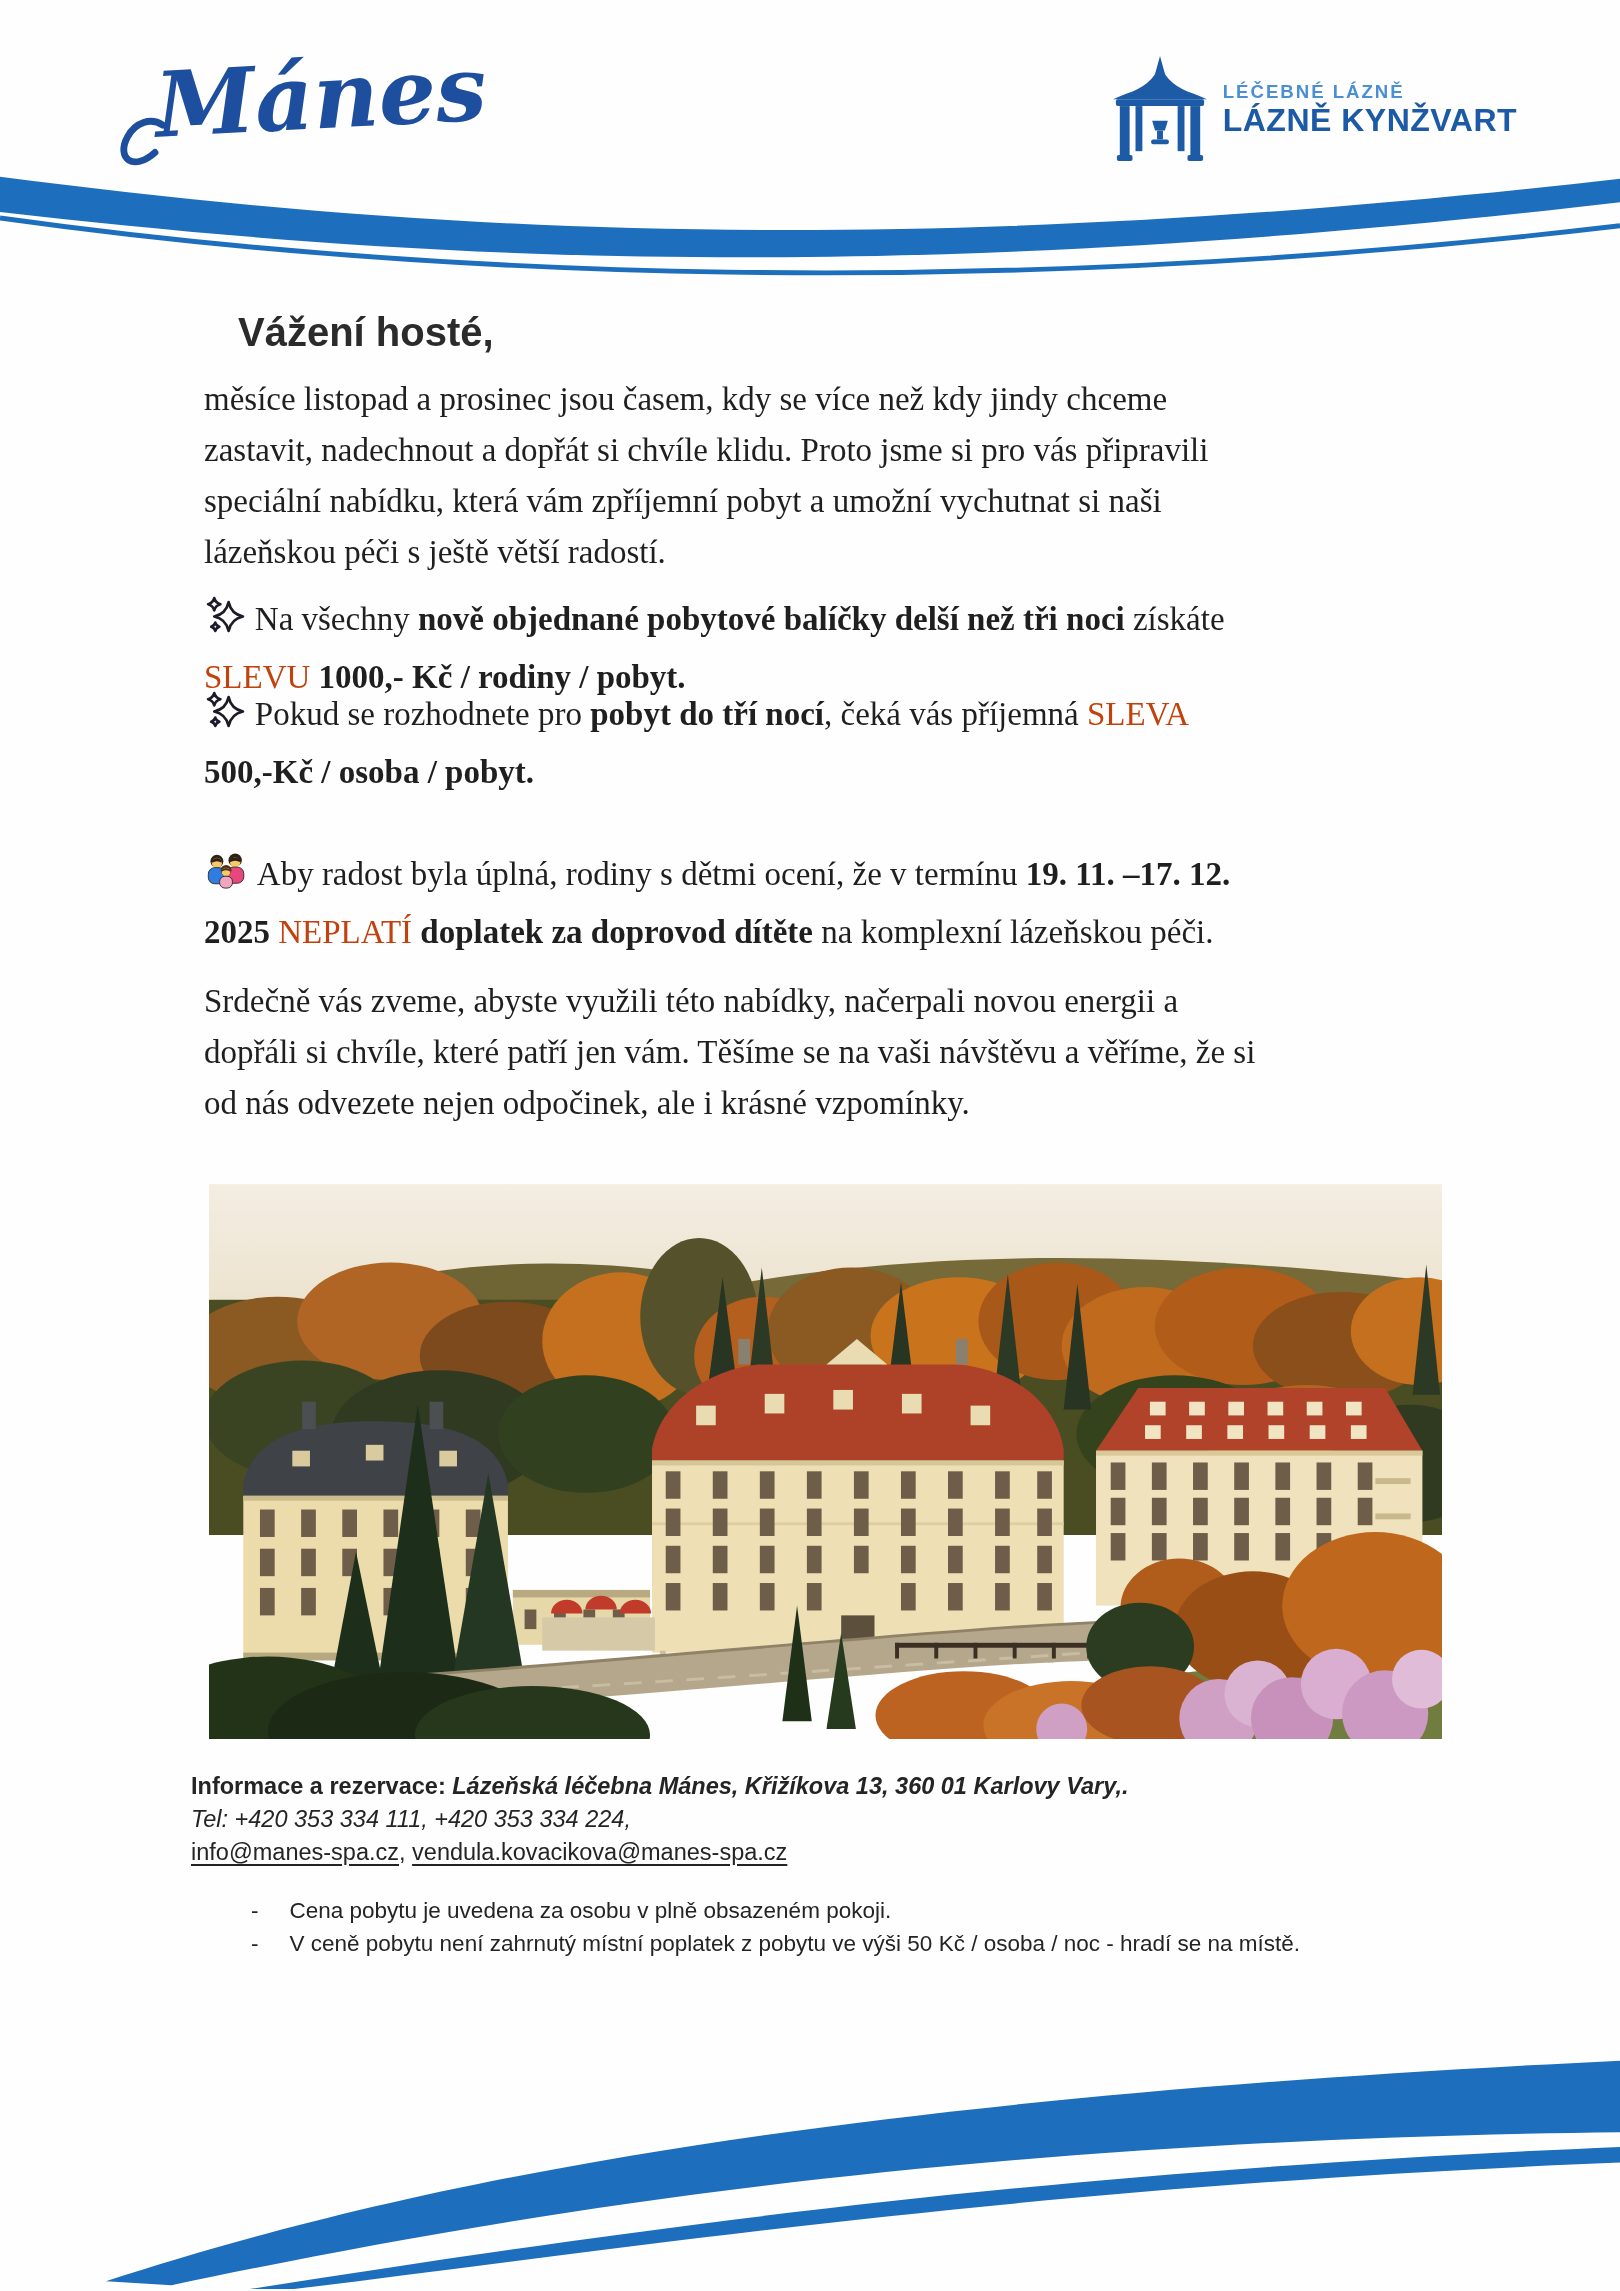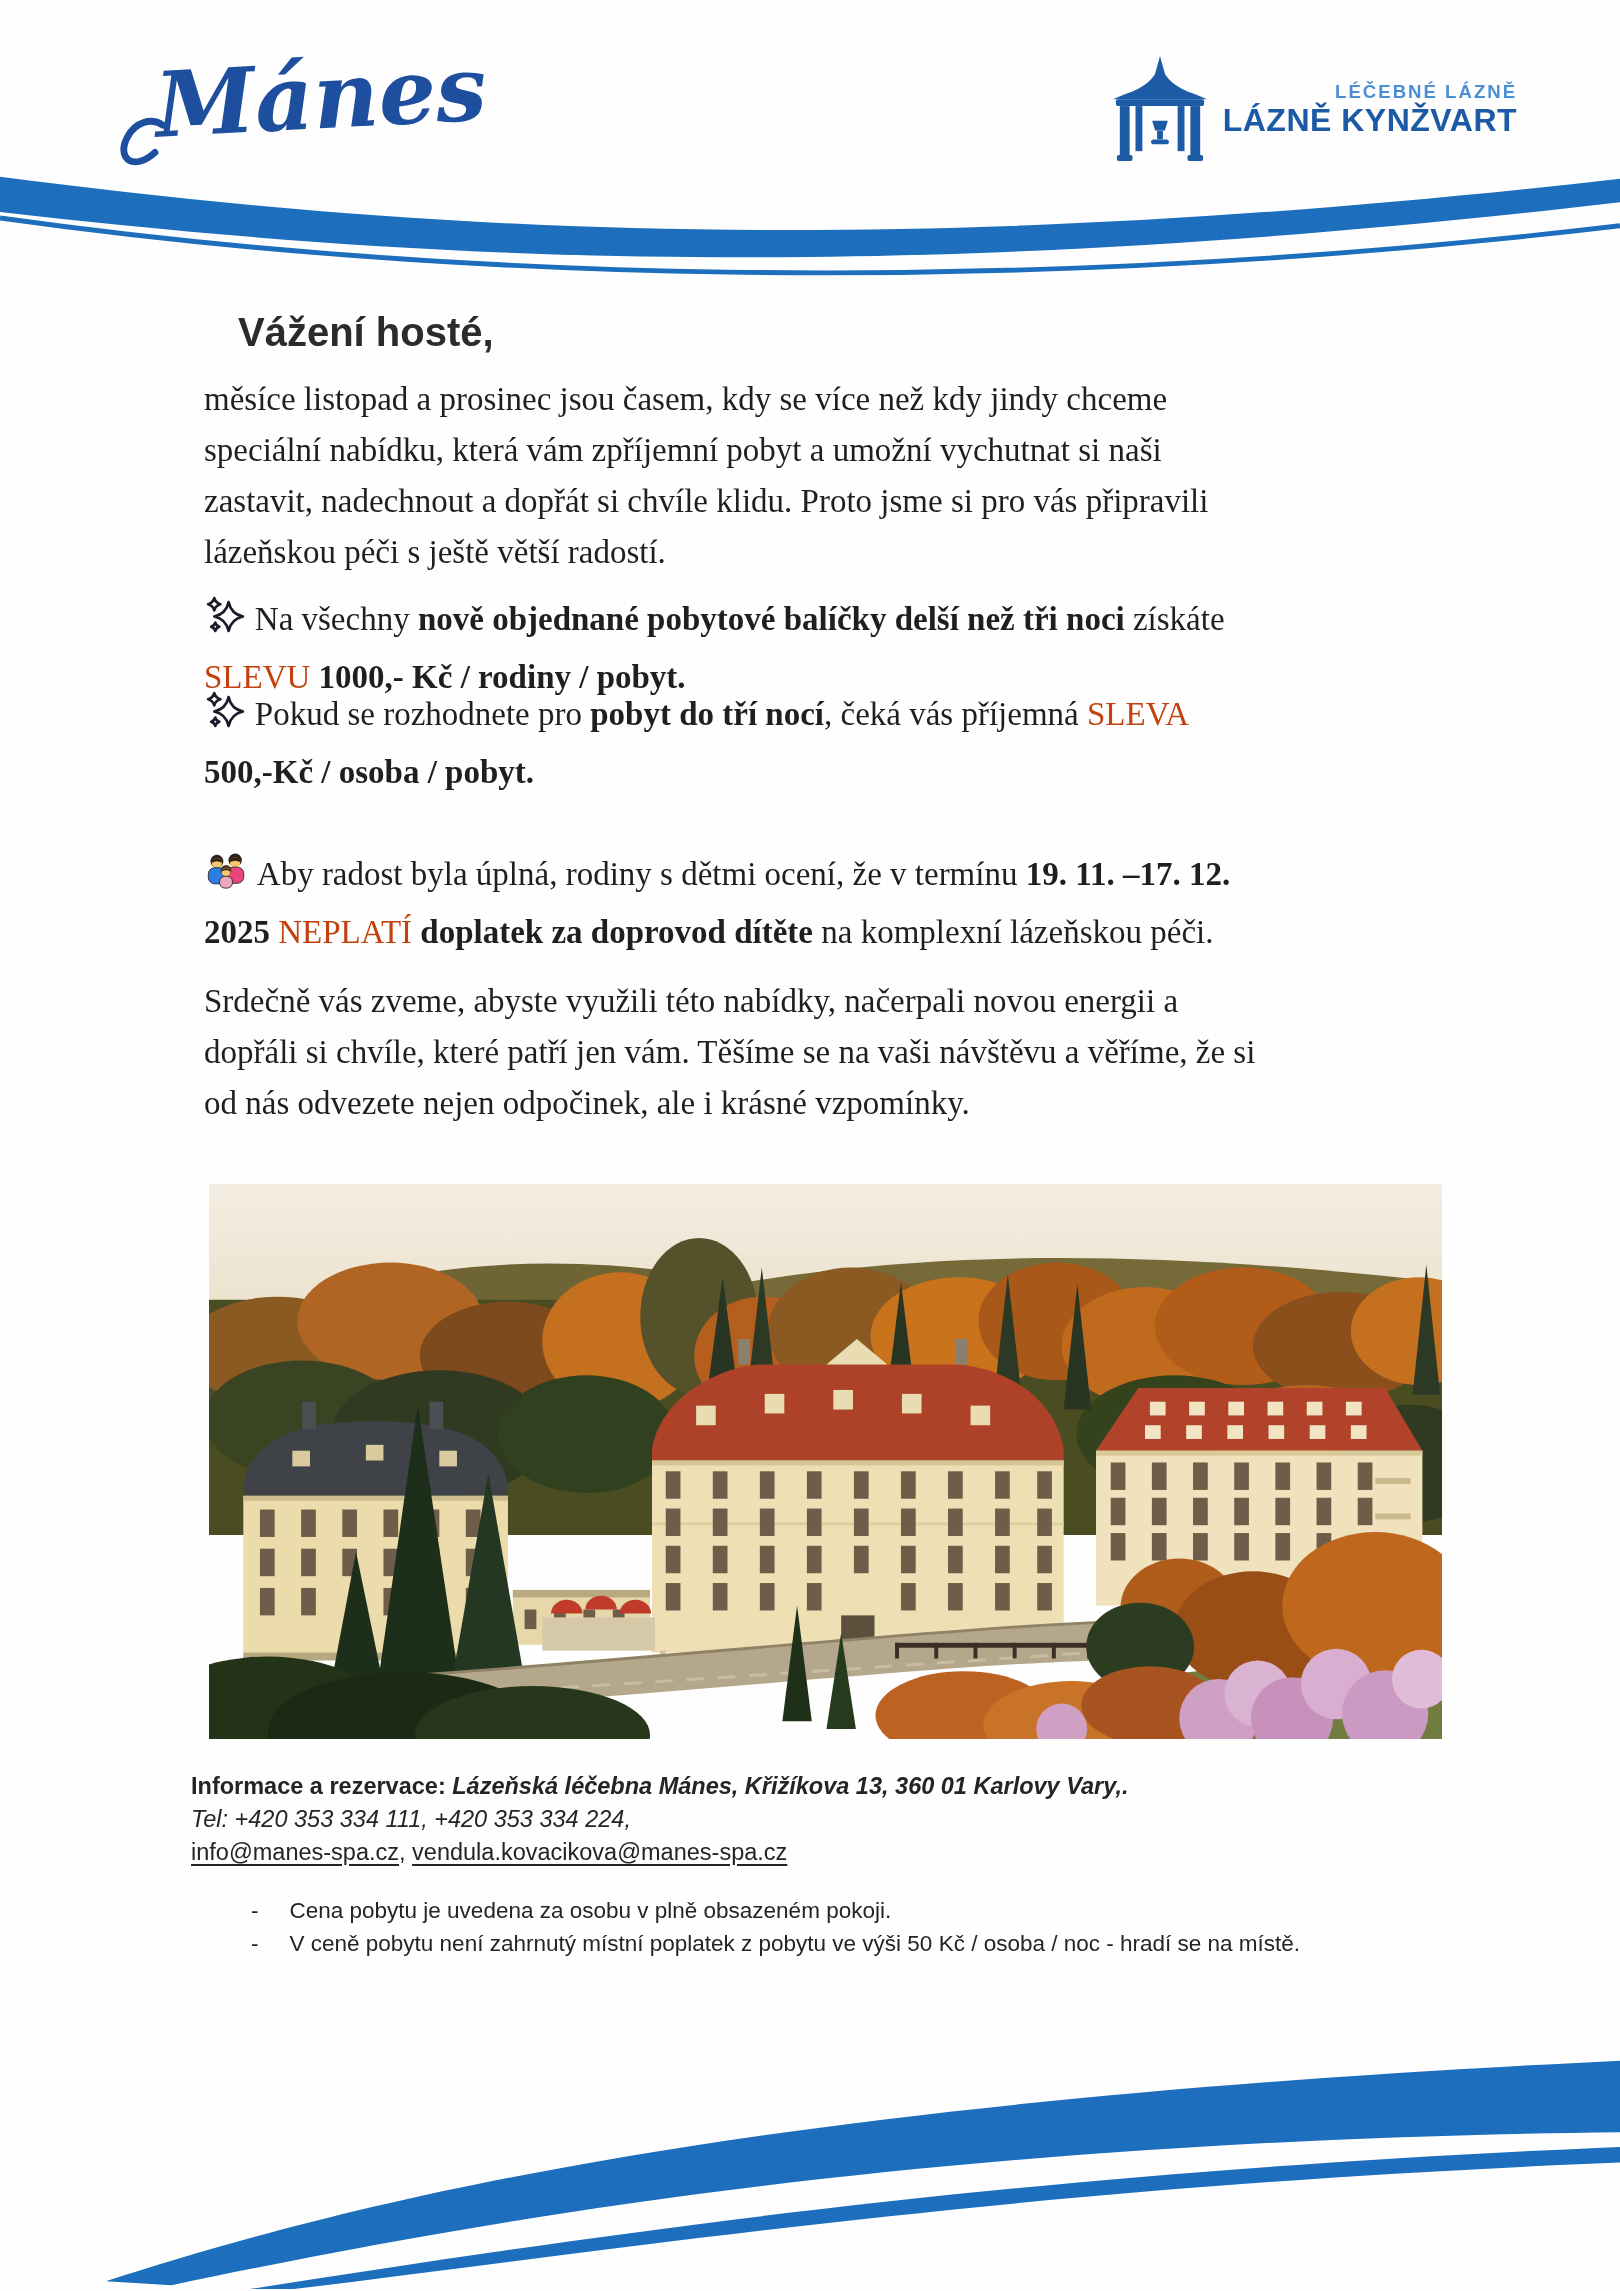--- a/index.html
+++ b/index.html
@@ -4,21 +4,21 @@
 <style>
   html,body{margin:0;padding:0;}
   body{width:1620px;height:2292px;position:relative;background:#ffffff;
        font-family:"Liberation Serif",serif;color:#1f1f1f;}
   .page{position:absolute;inset:0;overflow:hidden;background:#fefefe;}
 
   
   .brand-script{position:absolute;left:106px;top:27.4px;width:421px;height:152px;}
   .logo-block{position:absolute;left:1111px;top:51px;width:441px;height:118px;
               display:flex;align-items:center;gap:13.7px;}
-  .logo-text{display:flex;flex-direction:column;justify-content:center;line-height:1.15;align-items:flex-end;}
+  .logo-text{display:flex;flex-direction:column;justify-content:center;line-height:1.15;}
   .logo-line1{font-family:"Liberation Sans",sans-serif;font-size:18.6px;font-weight:600;
               letter-spacing:2px;color:#4a8fd3;}
   .logo-line2{font-family:Liberation Sans, sans-serif;font-size:32px;font-weight:800;
               letter-spacing:0.5px;color:#1c5aa5;}
   .wave-top{position:absolute;left:0;top:169px;width:1620px;height:137px;}
   .wave-bottom{position:absolute;left:0;bottom:0;width:1620px;height:250px;}
 
   
   .greeting{position:absolute;left:199px;top:310px;
             font-family:"Liberation Sans",sans-serif;font-weight:700;
@@ -84,22 +84,22 @@
 
   <svg class="wave-top" viewBox="0 0 1653 140" preserveAspectRatio="none">
     <path d="M0,8 C420,62 900,96 1653,10 L1653,34 C900,122 420,92 0,44 Z" fill="#1d6fbe"></path>
     <path d="M0,50 C430,110 1000,135 1653,58" fill="none" stroke="#1d6fbe" stroke-width="5"></path>
   </svg>
 
   <div class="greeting">Vážení hosté,</div>
 
   <div class="para p1">
     <div>měsíce listopad a prosinec jsou časem, kdy se více než kdy jindy chceme</div>
+    <div>zastavit, nadechnout a dopřát si chvíle klidu. Proto jsme si pro vás připravili</div>
     <div>speciální nabídku, která vám zpříjemní pobyt a umožní vychutnat si naši</div>
-    <div>zastavit, nadechnout a dopřát si chvíle klidu. Proto jsme si pro vás připravili</div>
     <div>lázeňskou péči s ještě větší radostí.</div>
   </div>
 
   <div class="para o1">
     <div>
       <span class="bullet-icon">
         <svg width="41" height="41" viewBox="0 0 40 40">
           <g fill="#ffffff" stroke="#1b1b2a" stroke-width="2.6" stroke-linejoin="round">
             <path d="M24,6 Q26.5,17.5 38,20 Q26.5,22.5 24,34 Q21.5,22.5 10,20 Q21.5,17.5 24,6 Z"></path>
             <path d="M10,2 Q11.3,6.7 16,8 Q11.3,9.3 10,14 Q8.7,9.3 4,8 Q8.7,6.7 10,2 Z"></path>

